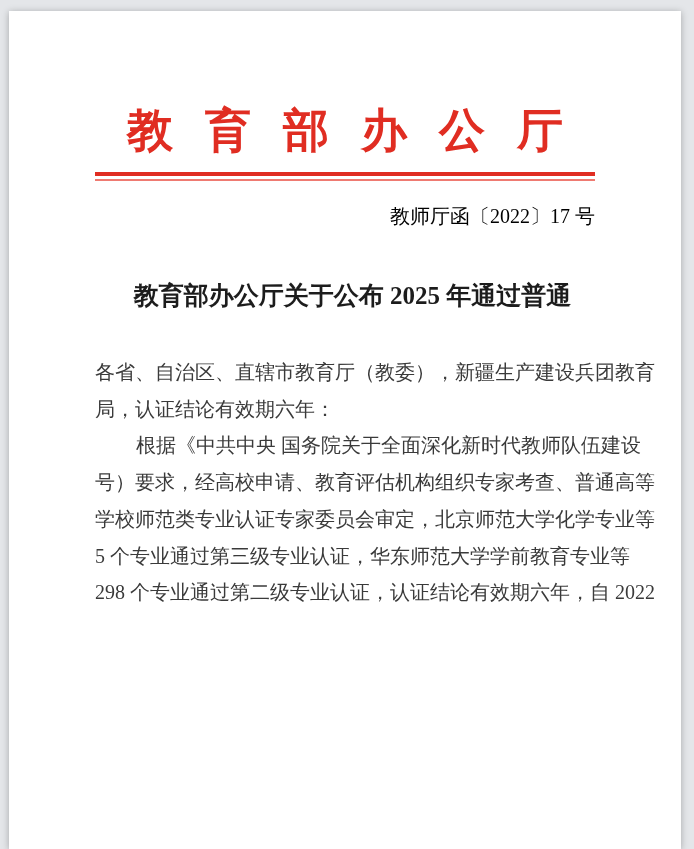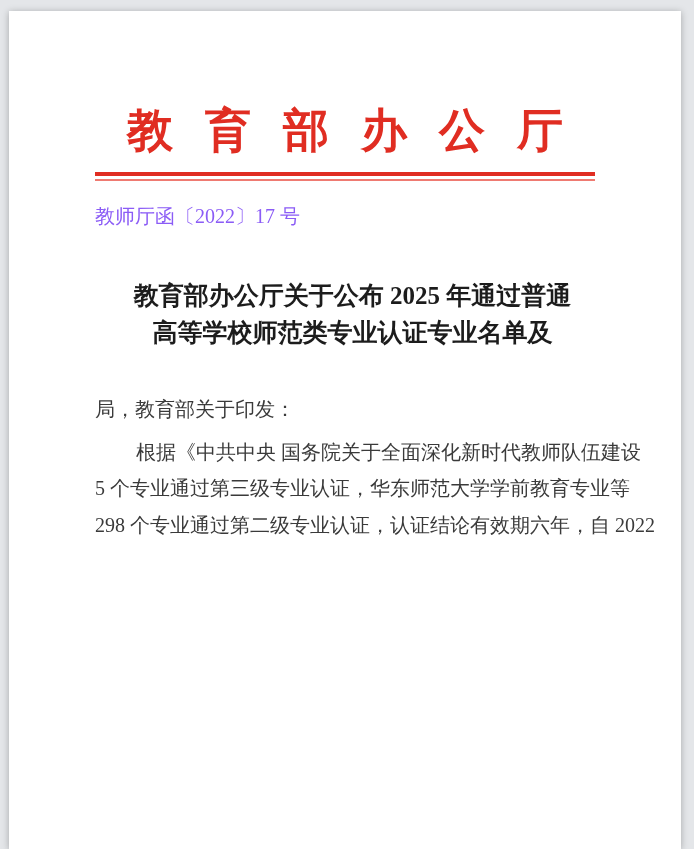--- a/index.html
+++ b/index.html
@@ -46,23 +46,23 @@
   }
   .sep-thin {
     margin: 3px 0 0 86px;
     width: 500px;
     height: 2px;
     background: var(--accent-light);
   }
   .doc-number {
     margin: 22px 16px 0 86px;
     width: 500px;
-    text-align: left;
+    text-align: right;
     font-size: 20px;
-    color: #8b5cf6;
+    color: #000000;
     white-space: nowrap;
   }
   .doc-title {
     margin: 47px 0 0 80px;
     width: 527px;
     text-align: center;
     font-size: 25px;
     font-weight: bold;
     color: var(--title-text);
     line-height: 37px;
@@ -77,44 +77,45 @@
   .body-text .line {
     text-align: justify;
     text-align-last: justify;
     white-space: nowrap;
   }
   .salutation .line:last-child {
     text-align-last: left;
   }
   .paragraph .line:first-child {
     text-indent: 2.05em;
-    margin-top: 6px;
   }
 </style>
 </head>
 <body>
 
 <div class="page">
 
   <div class="letterhead-name">教育部办公厅</div>
 
   <div class="sep-thick"></div>
   <div class="sep-thin"></div>
 
   <div class="doc-number">教师厅函〔2022〕17 号</div>
 
   <div class="doc-title">
       <div class="title-line">教育部办公厅关于公布 2025 年通过普通</div>
-      <div class="title-line">高等学校师范类专业认证专业名单及</div>
     </div>
 
   <div class="body-text">
     <div class="salutation">
-        <div class="line">局，教育部关于印发：</div>
+        <div class="line">各省、自治区、直辖市教育厅（教委），新疆生产建设兵团教育</div>
+        <div class="line">局，认证结论有效期六年：</div>
       </div>
     <div class="paragraph">
         <div class="line">根据《中共中央 国务院关于全面深化新时代教师队伍建设</div>
+        <div class="line">号）要求，经高校申请、教育评估机构组织专家考查、普通高等</div>
+        <div class="line">学校师范类专业认证专家委员会审定，北京师范大学化学专业等</div>
         <div class="line">5 个专业通过第三级专业认证，华东师范大学学前教育专业等</div>
         <div class="line">298 个专业通过第二级专业认证，认证结论有效期六年，自 2022</div>
       </div>
   </div>
 
 </div>
 
 </body></html>

